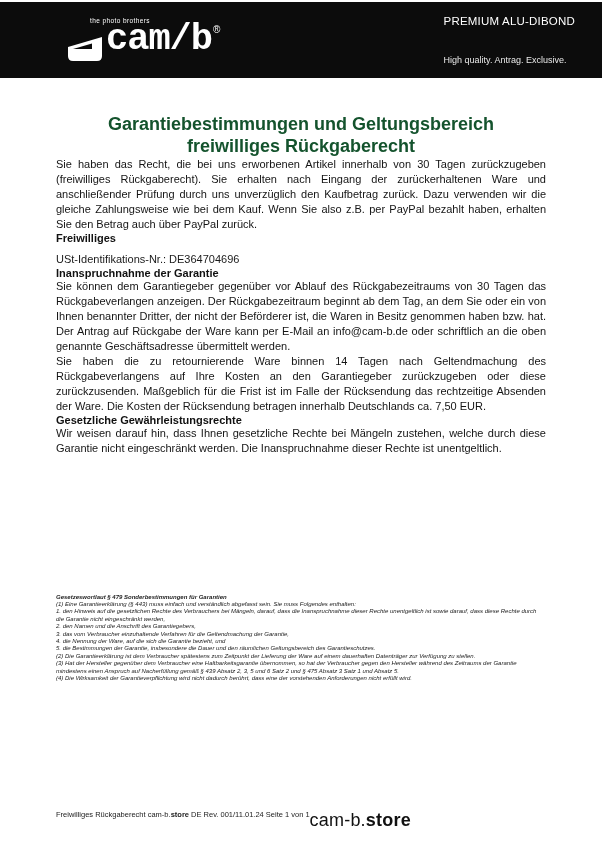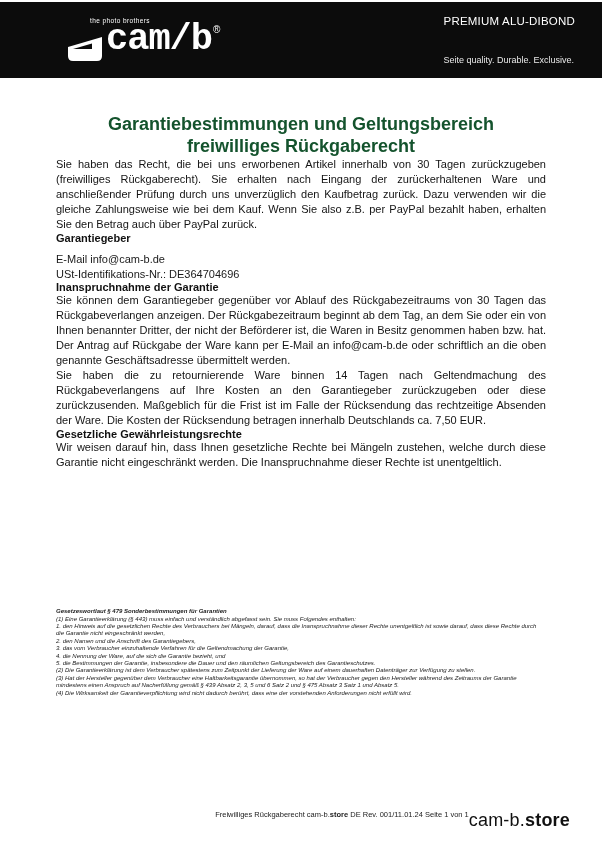--- a/index.html
+++ b/index.html
@@ -60,21 +60,21 @@
   
   .legal{
     margin-top:138px;
     font-size:6px;line-height:7.4px;font-style:italic;color:#222;
   }
   .legal-line{margin:0;}
   .legal-line.first{font-weight:bold;}
   
   .footer{
     position:absolute;left:56px;right:32px;top:810px;
-    display:flex;justify-content:flex-end;align-items:flex-start;
+    display:flex;justify-content:flex-start;align-items:flex-start;
   }
   .footer-left{font-size:7.5px;color:#222;}
   .footer-left .bold{font-weight:bold;}
   .footer-right{font-size:18px;color:#111;letter-spacing:.2px;}
   .footer-right .bold{font-weight:bold;}
 </style>
 </head>
 <body>
 
 <div class="page">
@@ -86,36 +86,35 @@
         <svg class="cam-icon" width="38" height="27" viewBox="0 0 38 27" aria-hidden="true">
           <path d="M2 12 L36 2 L36 21 Q36 26 31 26 L7 26 Q2 26 2 21 Z" fill="#ffffff"></path>
           <path d="M7 14 L26 8.5 L26 14 Z" fill="#0c0c0c"></path>
         </svg>
         <span class="brand-name">cam/b</span>
         <span class="reg-mark">®</span>
       </span>
     </div>
     <div class="header-right">
       <div class="product-line">PREMIUM ALU-DIBOND</div>
-      <div class="product-slogan">Seite quality. Durable. Exclusive.</div>
+      <div class="product-slogan">High quality. Antrag. Exclusive.</div>
     </div>
   </div>
 
   <div class="doc">
 
     <div class="title">
       <div>Garantiebestimmungen und Geltungsbereich</div>
       <div>freiwilliges Rückgaberecht</div>
     </div>
 
     <p class="body-p intro">Sie haben das Recht, die bei uns erworbenen Artikel innerhalb von 30 Tagen zurückzugeben (freiwilliges Rückgaberecht). Sie erhalten nach Eingang der zurückerhaltenen Ware und anschließender Prüfung durch uns unverzüglich den Kaufbetrag zurück. Dazu verwenden wir die gleiche Zahlungsweise wie bei dem Kauf. Wenn Sie also z.B. per PayPal bezahlt haben, erhalten Sie den Betrag auch über PayPal zurück.</p>
 
-    <h3 class="sec sec-guarantor">Garantiegeber</h3>
+    <h3 class="sec sec-guarantor">Freiwilliges</h3>
     <div class="contact">
-      <div>E-Mail info@cam-b.de</div>
       <div>USt-Identifikations-Nr.: DE364704696</div>
     </div>
 
     <h3 class="sec sec-claim">Inanspruchnahme der Garantie</h3>
     <p class="body-p claim-p1">Sie können dem Garantiegeber gegenüber vor Ablauf des Rückgabezeitraums von 30 Tagen das Rückgabeverlangen anzeigen. Der Rückgabezeitraum beginnt ab dem Tag, an dem Sie oder ein von Ihnen benannter Dritter, der nicht der Beförderer ist, die Waren in Besitz genommen haben bzw. hat. Der Antrag auf Rückgabe der Ware kann per E-Mail an info@cam-b.de oder schriftlich an die oben genannte Geschäftsadresse übermittelt werden.</p>
     <p class="body-p claim-p2">Sie haben die zu retournierende Ware binnen 14 Tagen nach Geltendmachung des Rückgabeverlangens auf Ihre Kosten an den Garantiegeber zurückzugeben oder diese zurückzusenden. Maßgeblich für die Frist ist im Falle der Rücksendung das rechtzeitige Absenden der Ware. Die Kosten der Rücksendung betragen innerhalb Deutschlands ca. 7,50 EUR.</p>
 
     <h3 class="sec sec-rights">Gesetzliche Gewährleistungsrechte</h3>
     <p class="body-p rights-p">Wir weisen darauf hin, dass Ihnen gesetzliche Rechte bei Mängeln zustehen, welche durch diese Garantie nicht eingeschränkt werden. Die Inanspruchnahme dieser Rechte ist unentgeltlich.</p>
 

